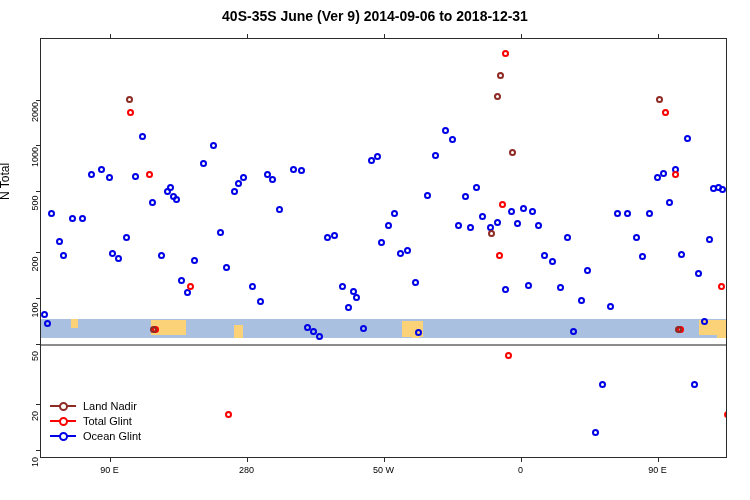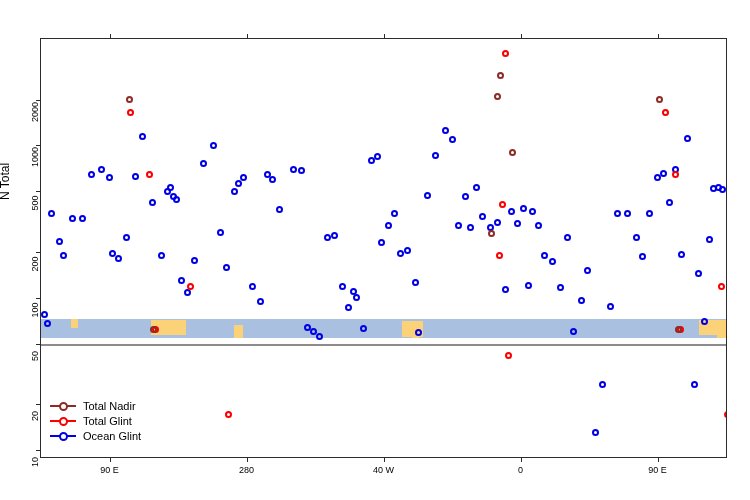--- a/index.html
+++ b/index.html
@@ -48,20 +48,21 @@
   .legend-sym{position:relative;width:26px;height:13px;margin-right:7px;}
   .legend-line{position:absolute;top:6px;left:0;width:26px;height:2px;}
   .legend-dot{position:absolute;top:3px;left:9px;width:9px;height:9px;border-radius:50%;box-sizing:border-box;background:#fff;}
   .legend-text{font-size:11px;color:#000;white-space:nowrap;}
 </style>
 </head>
 <body>
 
 <div id="root">
 
+  <div id="chart-title">40S-35S June (Ver 9)   2014-09-06 to 2018-12-31</div>
 
   <div id="y-axis-title">N Total</div>
 
   <div id="plot-frame"></div>
 
   <div id="plot-area">
     <div id="band-layer">
         <div class="ocean-band" style="left: 0px; top: 280.467px; width: 685px; height: 19.0272px; background: rgb(169, 192, 224);"></div>
         <div class="land-shape" style="left: 109.6px; width: 35.0111px; top: 281.418px; height: 14.2704px; background: rgb(251, 210, 119);"></div>
         <div class="land-shape" style="left: 193.322px; width: 9.13333px; top: 286.175px; height: 13.319px; background: rgb(251, 210, 119);"></div>
@@ -220,37 +221,37 @@
       <div class="ytick-label" style="left: 7px; top: 138.448px; width: 28px;">1000</div>
       <div class="ytick-mark" style="left: 36px; top: 99.6031px;"></div>
       <div class="ytick-label" style="left: 7px; top: 92.6031px; width: 28px;">2000</div>
       <div class="xtick-mark" style="left: 109.5px; top: 457px;"></div>
       <div class="xtick-label" style="left: 84.5px; top: 465px; width: 50px;">90 E</div>
       <div class="xtick-mark" style="left: 109.5px; top: 34px;"></div>
       <div class="xtick-mark" style="left: 246.5px; top: 457px;"></div>
       <div class="xtick-label" style="left: 221.5px; top: 465px; width: 50px;">280</div>
       <div class="xtick-mark" style="left: 246.5px; top: 34px;"></div>
       <div class="xtick-mark" style="left: 383.5px; top: 457px;"></div>
-      <div class="xtick-label" style="left: 358.5px; top: 465px; width: 50px;">40 W</div>
+      <div class="xtick-label" style="left: 358.5px; top: 465px; width: 50px;">50 W</div>
       <div class="xtick-mark" style="left: 383.5px; top: 34px;"></div>
       <div class="xtick-mark" style="left: 520.5px; top: 457px;"></div>
       <div class="xtick-label" style="left: 495.5px; top: 465px; width: 50px;">0</div>
       <div class="xtick-mark" style="left: 520.5px; top: 34px;"></div>
       <div class="xtick-mark" style="left: 657.5px; top: 457px;"></div>
       <div class="xtick-label" style="left: 632.5px; top: 465px; width: 50px;">90 E</div>
       <div class="xtick-mark" style="left: 657.5px; top: 34px;"></div>
     </div>
 
   <div id="legend">
       <div class="legend-row">
         <span class="legend-sym">
           <span class="legend-line" style="background: rgb(143, 43, 37);"></span>
           <span class="legend-dot" style="border: 2px solid rgb(143, 43, 37);"></span>
         </span>
-        <span class="legend-text">Total Nadir</span>
+        <span class="legend-text">Land Nadir</span>
       </div>
       <div class="legend-row">
         <span class="legend-sym">
           <span class="legend-line" style="background: rgb(251, 0, 0);"></span>
           <span class="legend-dot" style="border: 2px solid rgb(251, 0, 0);"></span>
         </span>
         <span class="legend-text">Total Glint</span>
       </div>
       <div class="legend-row">
         <span class="legend-sym">

